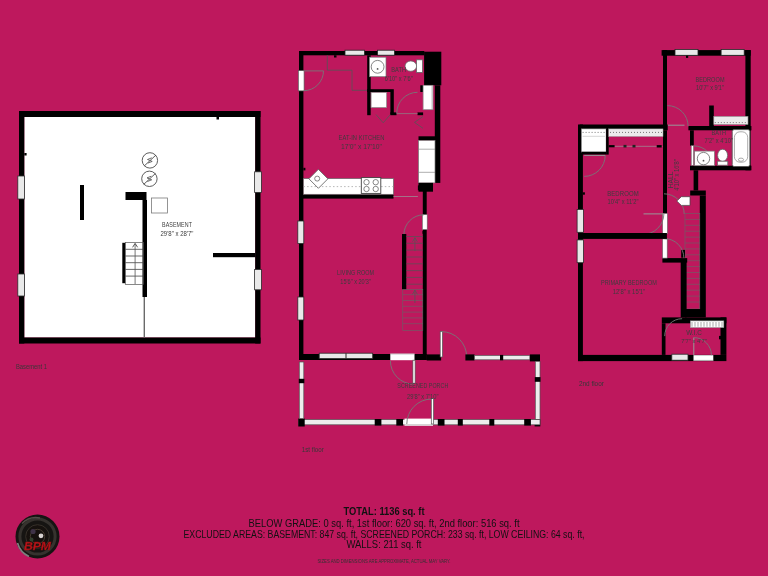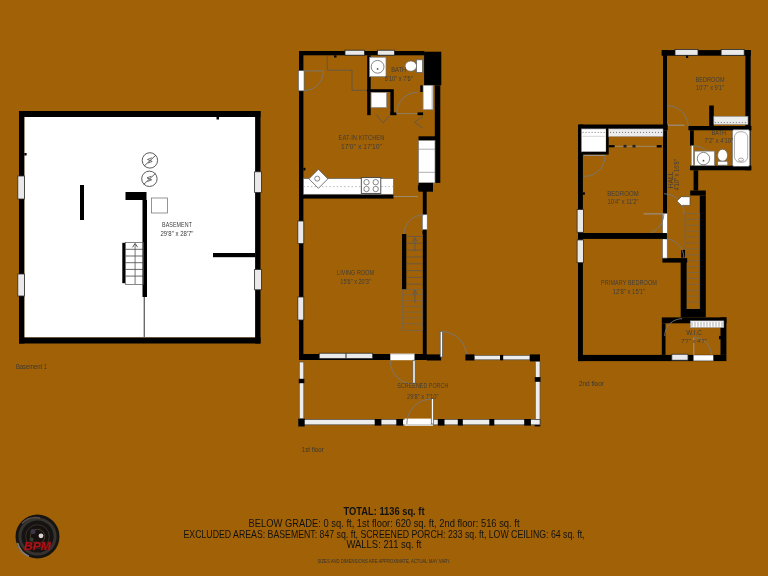--- a/index.html
+++ b/index.html
@@ -1,16 +1,16 @@
 <!DOCTYPE html>
 <html><head>
 <meta charset="utf-8">
 <style>
 html,body{margin:0;padding:0;background:#fff;}
-#page{position:relative;width:768px;height:576px;background:#a16207;overflow:hidden;
+#page{position:relative;width:768px;height:576px;background:#be185d;overflow:hidden;
 font-family:"Liberation Sans", sans-serif;}
 svg{position:absolute;left:0;top:0;}
 .rm{fill:#3d3d3d;font-size:6.9px;letter-spacing:.1px;text-anchor:middle;}
 .dim{fill:#3d3d3d;font-size:6.4px;text-anchor:middle;}
 .flr{fill:#383838;font-size:7.6px;}
 </style>
 </head>
 <body>
 <div id="page">
 <svg width="768" height="576" viewBox="0 0 768 576">

